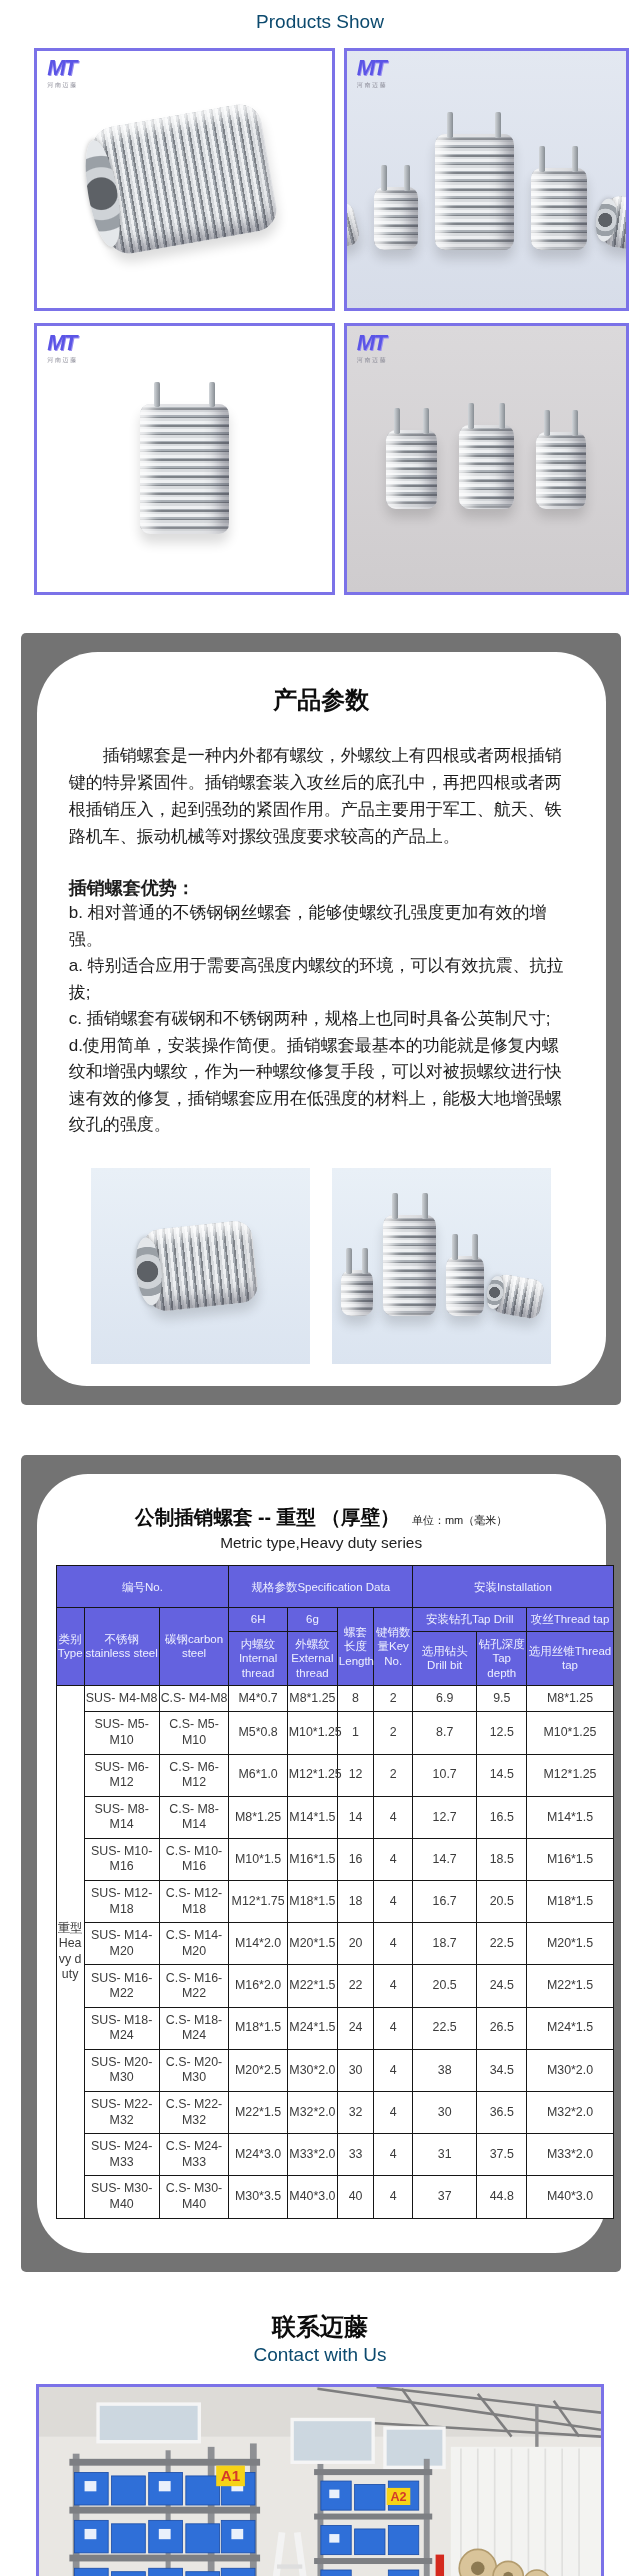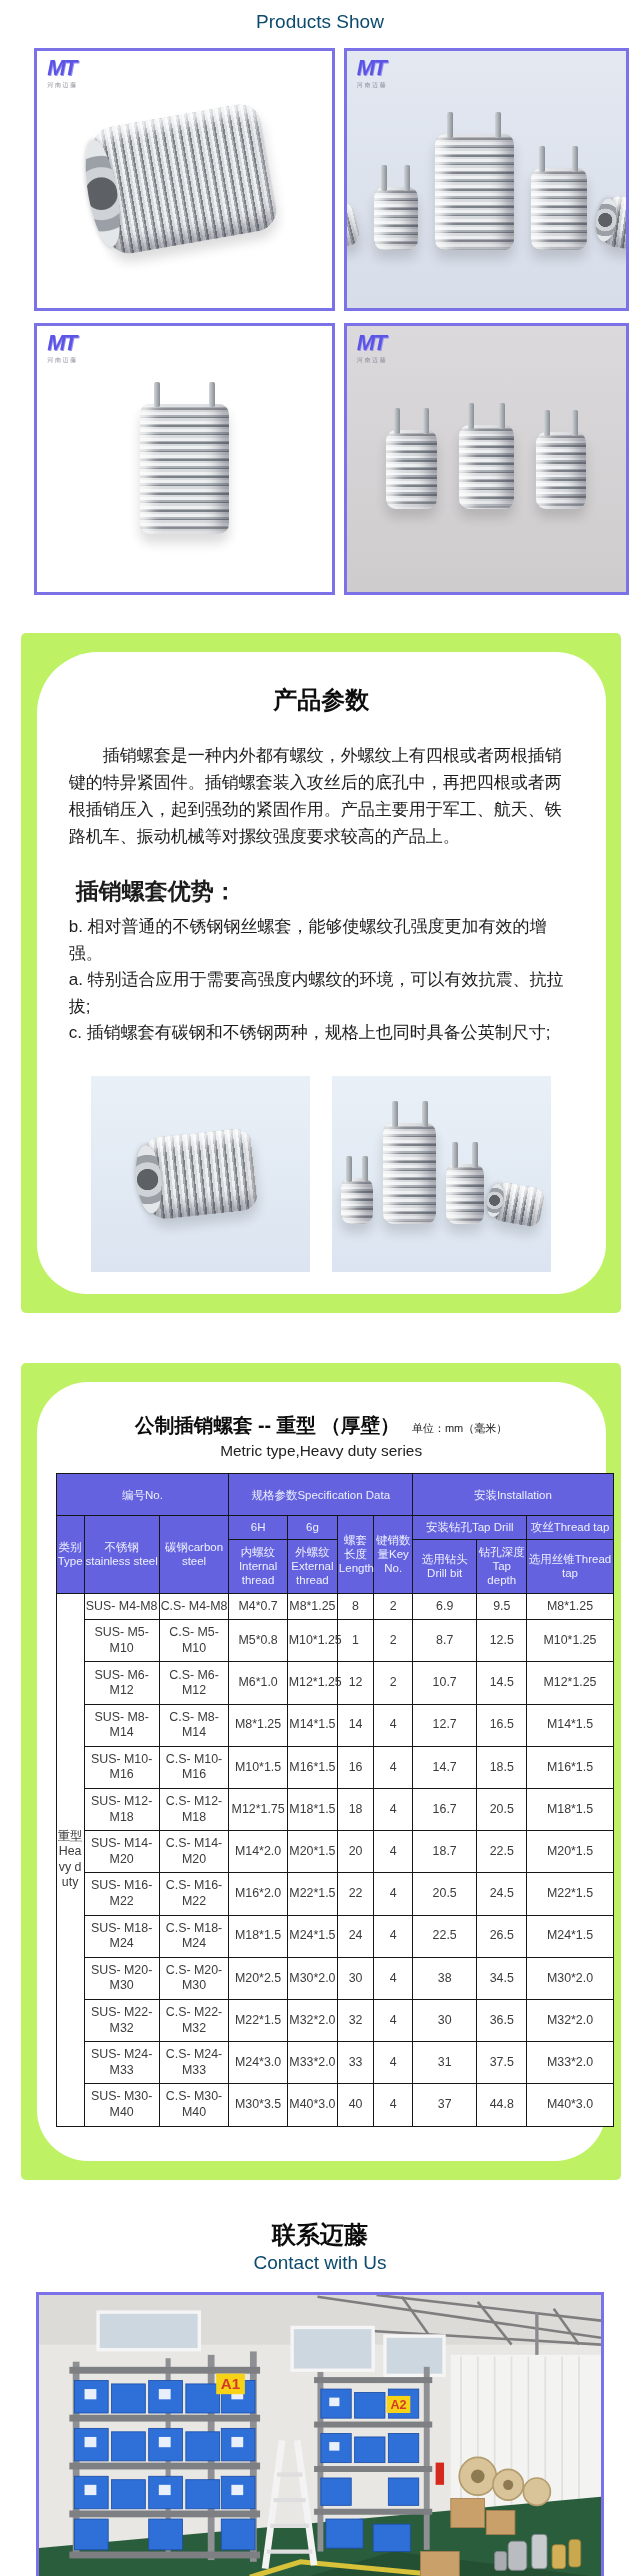--- a/index.html
+++ b/index.html
@@ -52,30 +52,30 @@
   }
   .coil .face{
     position:absolute;left:-12px;top:8%;width:29px;height:84%;border-radius:50%;
     background:radial-gradient(circle at 45% 50%,#5d6166 0 28%,#cfd3d7 30% 46%,#9aa0a6 48% 66%,#e4e7ea 68% 100%);
     box-shadow:0 0 5.1px rgba(0,0,0,.25);
   }
   .coil-row{display:flex;align-items:flex-end;justify-content:center;gap:17px;}
 
   
   .purple-frame{
-    margin:0 19px 0 21.3px;background:#bef264;border-radius:5.1px;
+    margin:0 19px 0 21.3px;background:#737373;border-radius:5.1px;
     padding:19px 15.4px;box-sizing:border-box;
   }
   .white-card{
     background:#fff;border-radius:61px 50px 50px 50px;
     padding:20.5px 32px 22px;box-sizing:border-box;
   }
   .card-title{text-align:center;font-size:24px;font-weight:bold;color:#0d0d0d;margin:12px 0 25.6px;}
   .intro-p{font-size:17px;line-height:1.6;color:#1c1c1c;text-indent:2em;margin:0 0 25.6px;}
-  .adv-title{font-size:23px;font-weight:bold;color:#1c1c1c;margin:7px;}
+  .adv-title{font-size:18px;font-weight:bold;color:#1c1c1c;margin:0;}
   .adv-item{font-size:17px;line-height:1.56;color:#1c1c1c;margin:0;}
   .param-photos{display:flex;justify-content:center;gap:22px;margin-top:29px;}
   .param-photo{
     width:219px;height:196px;background:linear-gradient(180deg,#e9f0f7,#dbe4f0);
     display:flex;align-items:center;justify-content:center;position:relative;overflow:hidden;
   }
 
   
   .spec-card{border-radius:51px;padding:22px 19px 34px;}
   .spec-title-row{text-align:center;margin-top:8.5px;}
@@ -155,20 +155,21 @@
 </div>
 
 <div class="purple-frame" style="margin-top:38px;">
   <div class="white-card">
     <div class="card-title">产品参数</div>
     <p class="intro-p">插销螺套是一种内外都有螺纹，外螺纹上有四根或者两根插销键的特异紧固件。插销螺套装入攻丝后的底孔中，再把四根或者两根插销压入，起到强劲的紧固作用。产品主要用于军工、航天、铁路机车、振动机械等对摞纹强度要求较高的产品上。</p>
     <p class="adv-title">插销螺套优势：</p>
     <p class="adv-item">b. 相对普通的不锈钢钢丝螺套，能够使螺纹孔强度更加有效的增强。</p>
     <p class="adv-item">a. 特别适合应用于需要高强度内螺纹的环境，可以有效抗震、抗拉拔;</p>
     <p class="adv-item">c. 插销螺套有碳钢和不锈钢两种，规格上也同时具备公英制尺寸;</p>
+    <p class="adv-item">d.使用简单，安装操作简便。插销螺套最基本的功能就是修复内螺纹和增强内螺纹，作为一种螺纹修复手段，可以对被损螺纹进行快速有效的修复，插销螺套应用在低强度的材料上，能极大地增强螺纹孔的强度。</p>
 
     <div class="param-photos">
       <div class="param-photo">
         <div class="coil horiz noprong" style="width:109px;height:82px;border-radius:17px;transform:rotate(-6deg);">
           <div class="face" style="width:25.6px;left:-10.2px;"></div>
         </div>
       </div>
       <div class="param-photo">
         <div class="coil-row" style="gap:10.2px;">
           <div class="coil" style="width:32px;height:46px;"></div>

